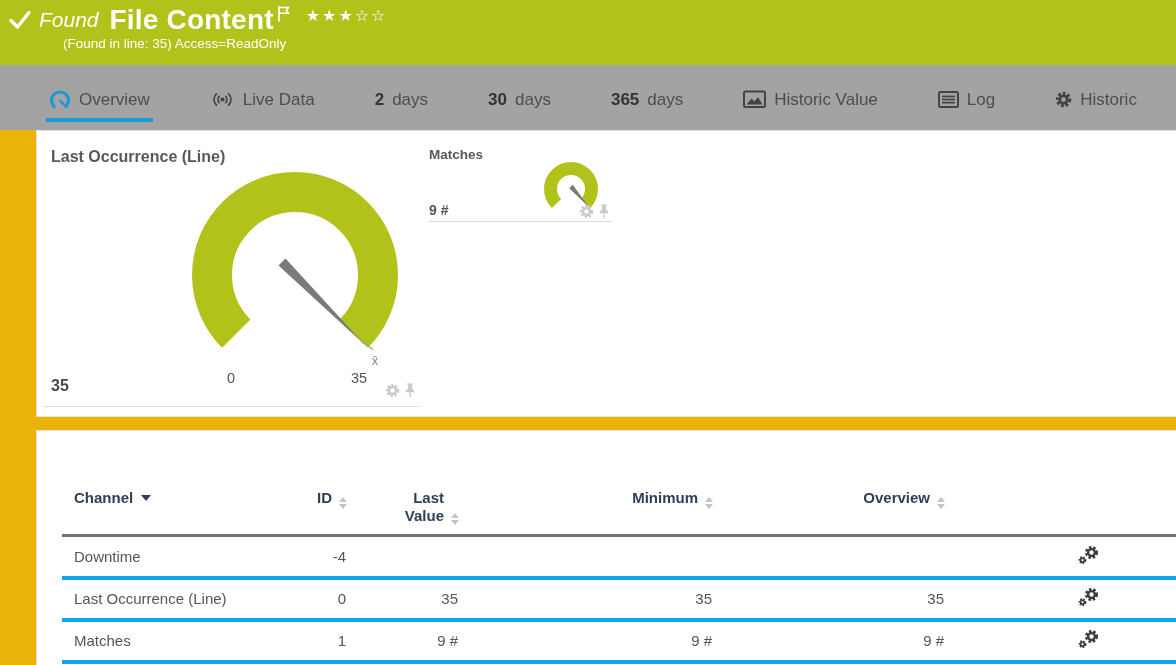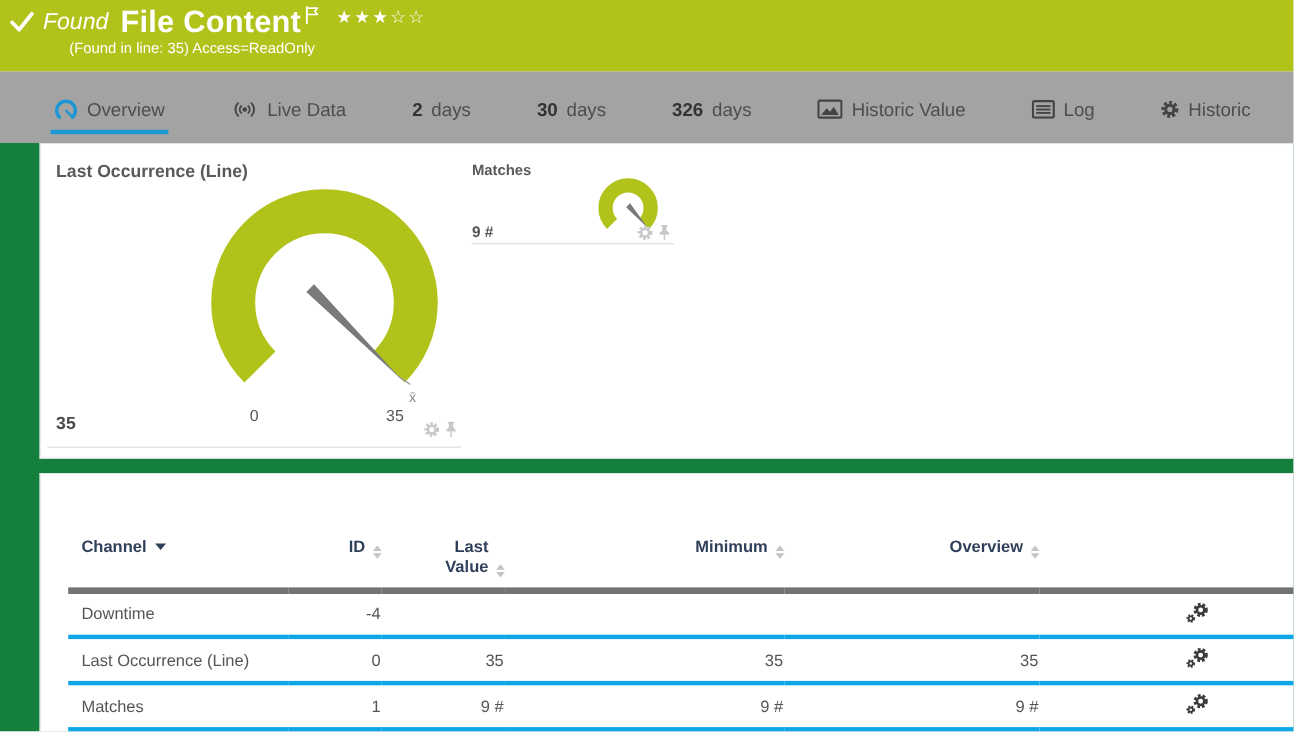--- a/index.html
+++ b/index.html
@@ -17,42 +17,42 @@
   .flagwrap{align-self:flex-start;margin:1px 0 0 3px;display:flex;cursor:pointer;}
   .stars{margin-left:15px;align-self:flex-start;margin-top:2px;font-size:16px;letter-spacing:2px;cursor:pointer;font-family:"DejaVu Sans",sans-serif;}
   .subtitle{position:absolute;left:63px;top:36px;font-size:13.5px;}
   
   .tabbar{position:absolute;left:0;top:65px;width:100%;height:65px;background:#a3a3a3;display:flex;padding-left:46px;box-sizing:border-box;gap:54px;}
   .tab{display:flex;align-items:center;gap:8px;margin-top:16px;height:37px;border-bottom:4px solid transparent;font-size:17px;color:#4d4d4d;cursor:pointer;white-space:nowrap;padding:0 3px;}
   .tab.active{border-bottom-color:#1e97d5;}
   .tab .num{font-weight:bold;color:#333;}
   .ticon{display:flex;}
   
-  .content{position:absolute;left:0;top:130px;width:100%;height:535px;background:#15803d;}
+  .content{position:absolute;left:0;top:130px;width:100%;height:535px;background:#eab308;}
   .card{position:absolute;background:#fff;border:1px solid #e2e2e2;box-sizing:border-box;}
   .card1{left:36px;top:0;width:calc(100% - 36px);height:287px;border-right:none;}
   .card2{left:36px;top:300px;width:calc(100% - 36px);height:370px;border-right:none;}
   
   .cellp{position:absolute;left:6px;top:0;width:376px;height:275px;border-bottom:1px solid #dcdcdc;}
   .cells{position:absolute;left:392px;top:10px;width:184px;height:80px;border-bottom:1px solid #dcdcdc;}
   .gtitle-lg{position:absolute;left:8px;top:17px;font-size:16px;font-weight:bold;color:#595959;}
   .gtitle-sm{position:absolute;left:0;top:6px;font-size:13.5px;font-weight:bold;color:#595959;}
   .gauge-lg{position:absolute;left:142px;top:34px;}
   .gauge-sm{position:absolute;left:112px;top:19px;}
   .gvalue-lg{position:absolute;left:8px;top:246px;font-size:16px;font-weight:bold;color:#4a4a4a;}
   .gvalue-sm{position:absolute;left:0;top:61px;font-size:14px;font-weight:bold;color:#555;}
   .cicons{position:absolute;display:flex;align-items:center;gap:5px;}
   .cicons span{display:flex;cursor:pointer;}
   .cicons.p{right:4px;top:252px;}
   .cicons.s{right:4px;top:63px;}
   
   table.channels{border-collapse:collapse;table-layout:fixed;margin:46px 0 0 25px;width:calc(100% - 25px);font-size:15px;color:#555;}
   table.channels th{vertical-align:top;padding:12px 0 9px 0;font-weight:bold;color:#2f3f5a;line-height:18px;cursor:pointer;}
   table.channels th,table.channels td{overflow:hidden;}
-  thead tr{border-bottom:6px solid #737373;}
+  thead tr{border-bottom:3px solid #737373;}
   tbody tr{border-bottom:4px solid #0ea5e9;height:42px;}
   .al{text-align:left;padding-left:12px !important;}
   .ar{text-align:right;}
   td.gear-td{text-align:center;}
   td.gear-td span{position:relative;left:28px;display:inline-flex;cursor:pointer;}
   .wrapv{display:inline-block;width:48px;text-align:right;vertical-align:bottom;}
   
   .sort{display:inline-flex;flex-direction:column;gap:2px;margin-left:7px;vertical-align:1px;}
   .sort i{width:0;height:0;border-left:4px solid transparent;border-right:4px solid transparent;display:block;}
   .sort .up{border-bottom:5px solid #c4c4c4;}
@@ -104,21 +104,21 @@
   </div>
   <div class="tab">
     <span class="num">2</span>
     <span>days</span>
   </div>
   <div class="tab">
     <span class="num">30</span>
     <span>days</span>
   </div>
   <div class="tab">
-    <span class="num">326</span>
+    <span class="num">365</span>
     <span>days</span>
   </div>
   <div class="tab">
     <span class="ticon">
       <svg width="23" height="19" viewBox="0 0 23 19">
           <rect x="1" y="1.5" width="21" height="15.5" rx="1.5" fill="none" stroke="#444" stroke-width="2"></rect>
           <path d="M3.5 14.5 L8.5 8.5 L11.5 11.5 L15 7 L19.5 14.5 Z" fill="#444"></path>
         </svg>
     </span>
     <span>Historic Value</span>

